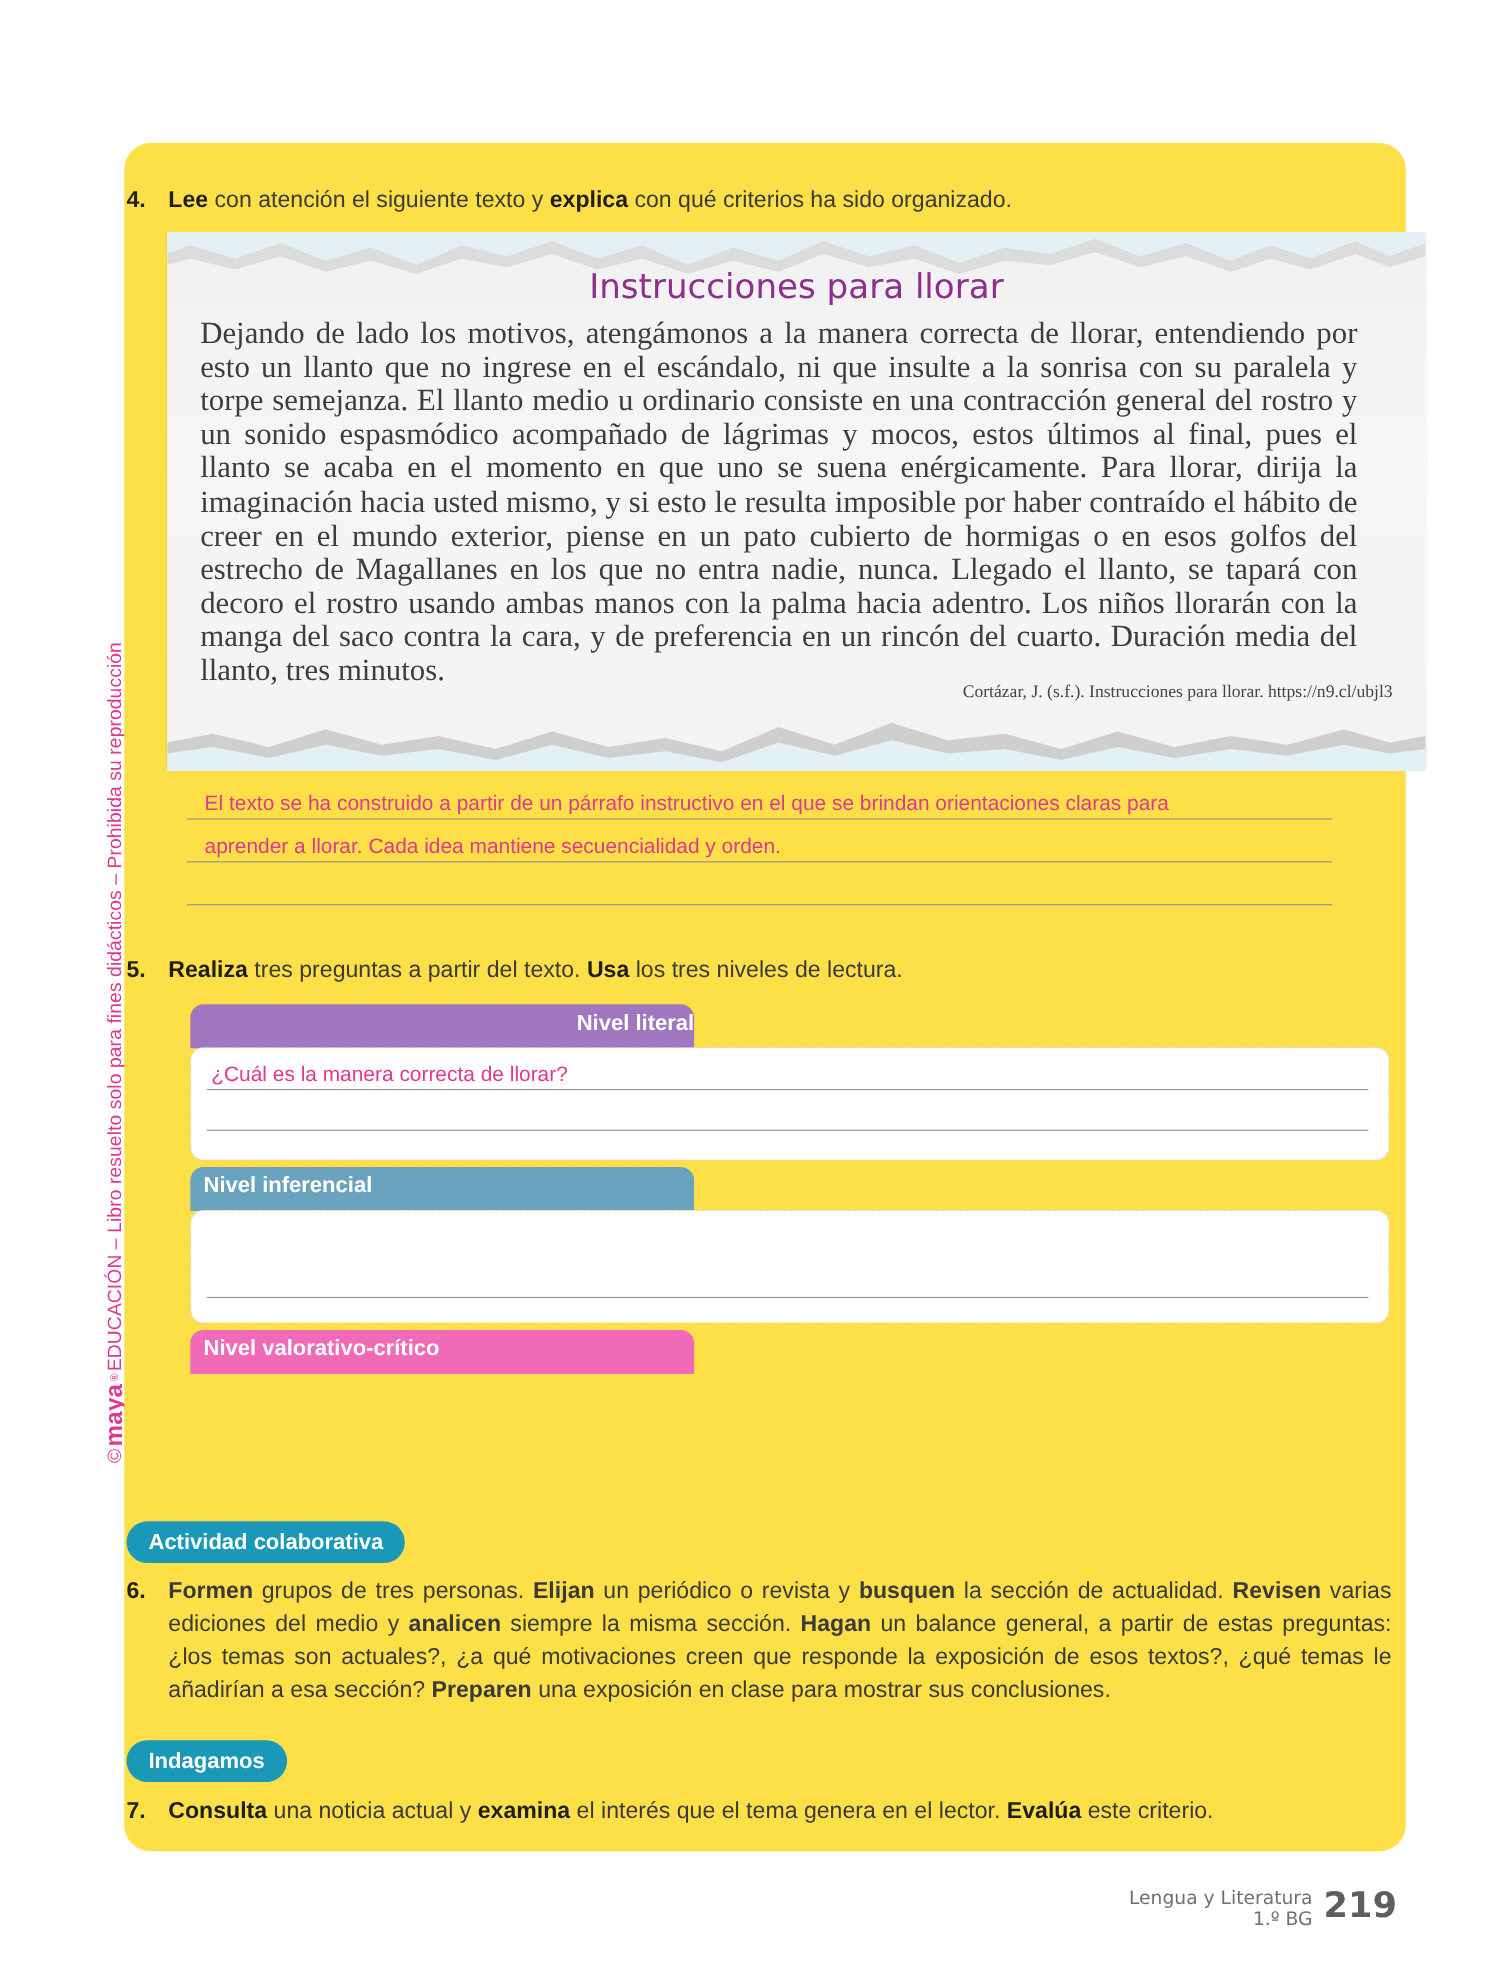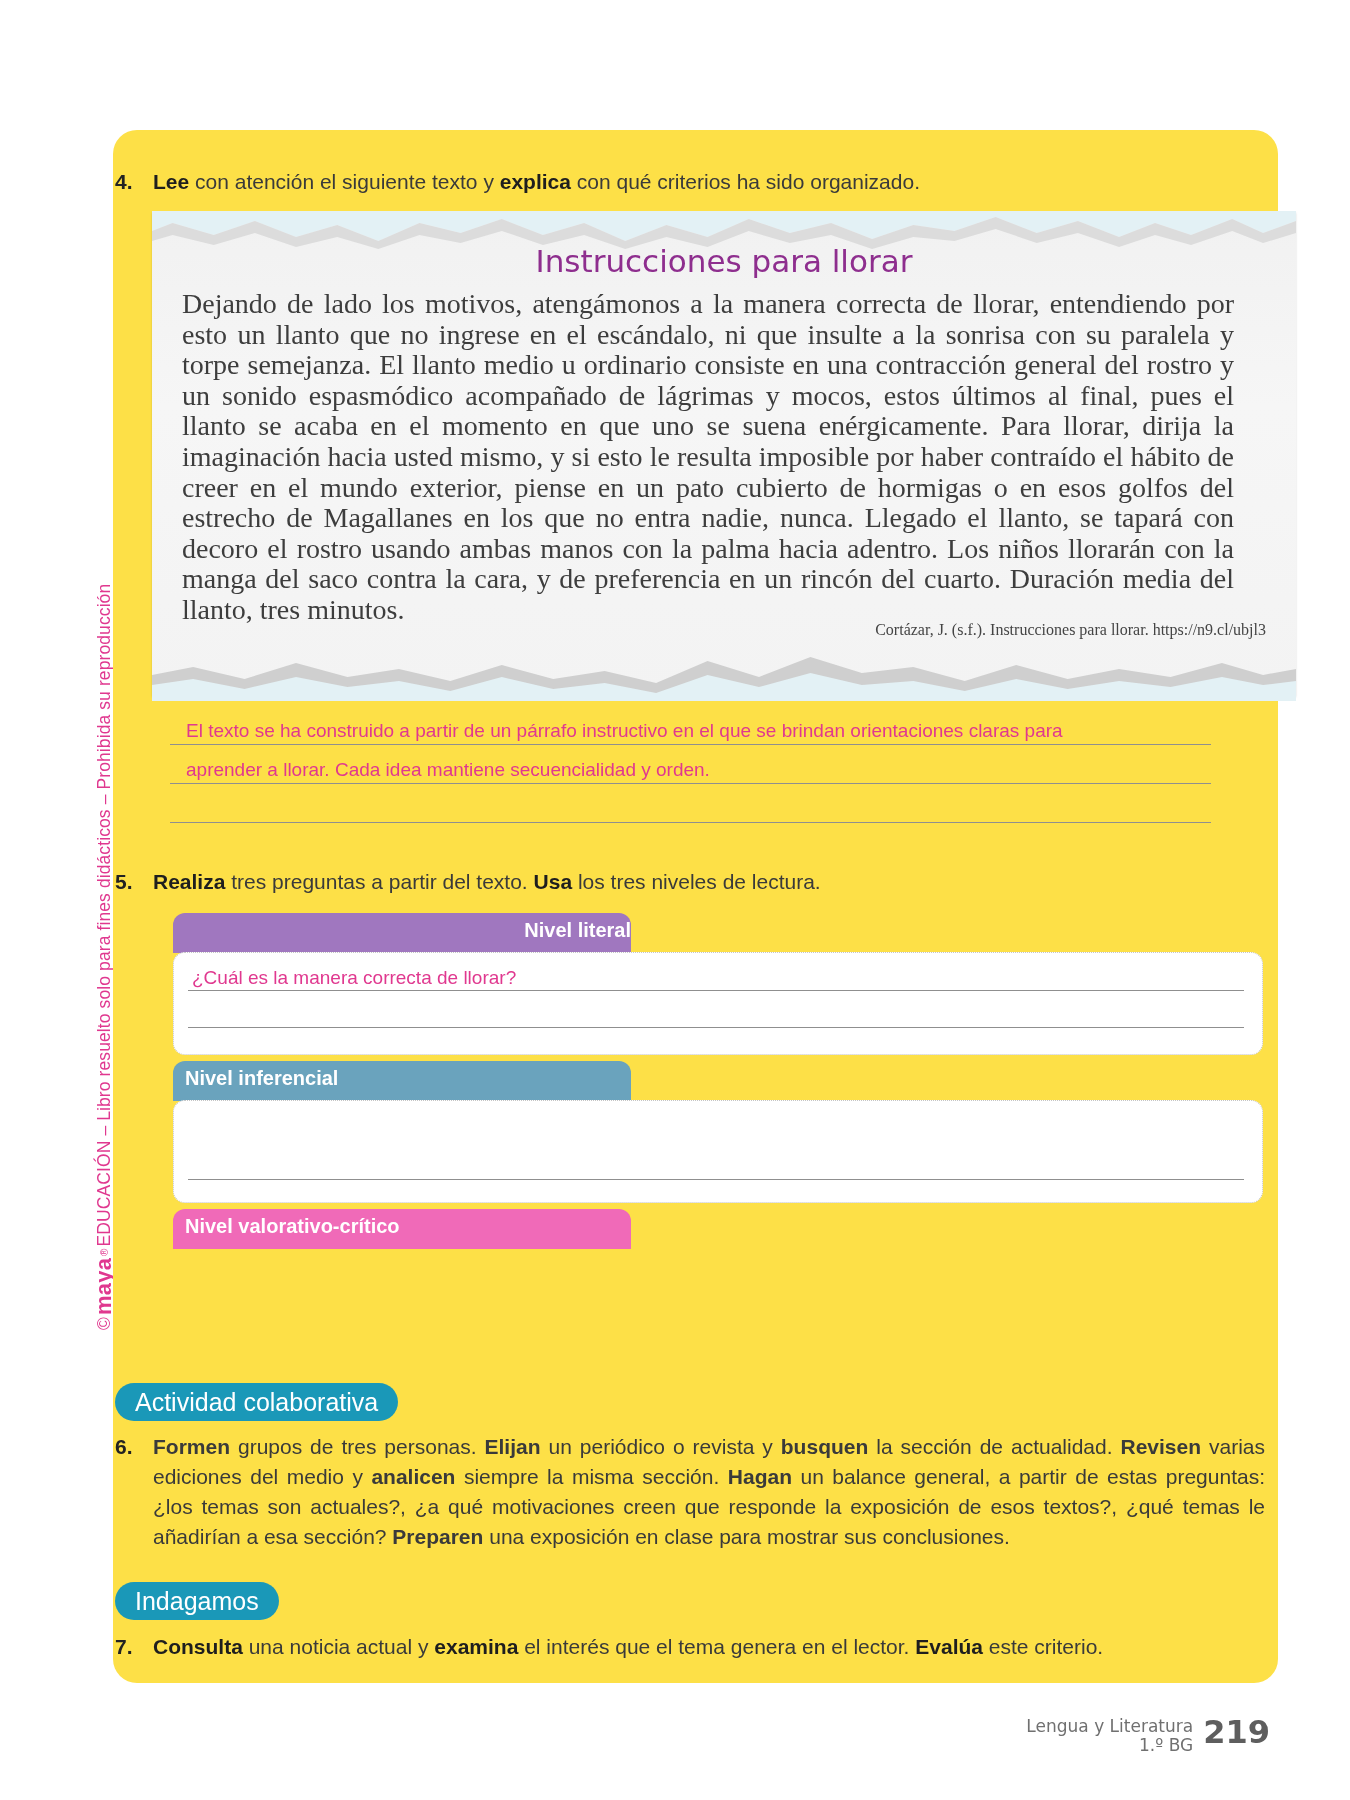--- a/index.html
+++ b/index.html
@@ -61,21 +61,21 @@
     position: absolute; left: 60px; width: 1090px; height: 103px; background: #fff;
     border-radius: 12px; border: 1px dotted #c5c5c5; box-sizing: border-box;
   }
   .level-box .ln { position: absolute; left: 14px; right: 18px; border-bottom: 1.5px solid #8f8f8f; }
   .level-box .ln span {
     position: absolute; left: 4px; bottom: 1px; font-size: 19px; color: #e0388f;
   }
 
   .pill {
     position: absolute; left: 2px; height: 38px; border-radius: 19px;
-    background: #1a98b8; color: #fff; font-weight: normal; font-size: 25px;
+    background: #1a98b8; color: #fff; font-weight: bold; font-size: 20px;
     line-height: 38px; padding: 0 20px; box-sizing: border-box;
   }
   .q6 { position: absolute; left: 2px; top: 1302px; width: 1150px; font-size: 21px; line-height: 30px; color: #3a3a3a; }
   .q6 .num { font-weight: bold; color: #222; position: absolute; left: 0; top: 0; }
   .q6 .txt { margin-left: 38px; display: block; text-align: justify; text-align-last: left; }
 
   .footer { position: absolute; right: 80px; top: 1712px; display: flex; align-items: flex-start; }
   .footer .subj { text-align: right; font-family: "DejaVu Sans", sans-serif; color: #707070; font-size: 17px; line-height: 19px; margin-right: 10px; margin-top: 5px; }
   .footer .page { font-family: "DejaVu Sans", sans-serif; font-weight: bold; font-size: 32px; color: #5e5e5e; line-height: 40px; }
 </style>

